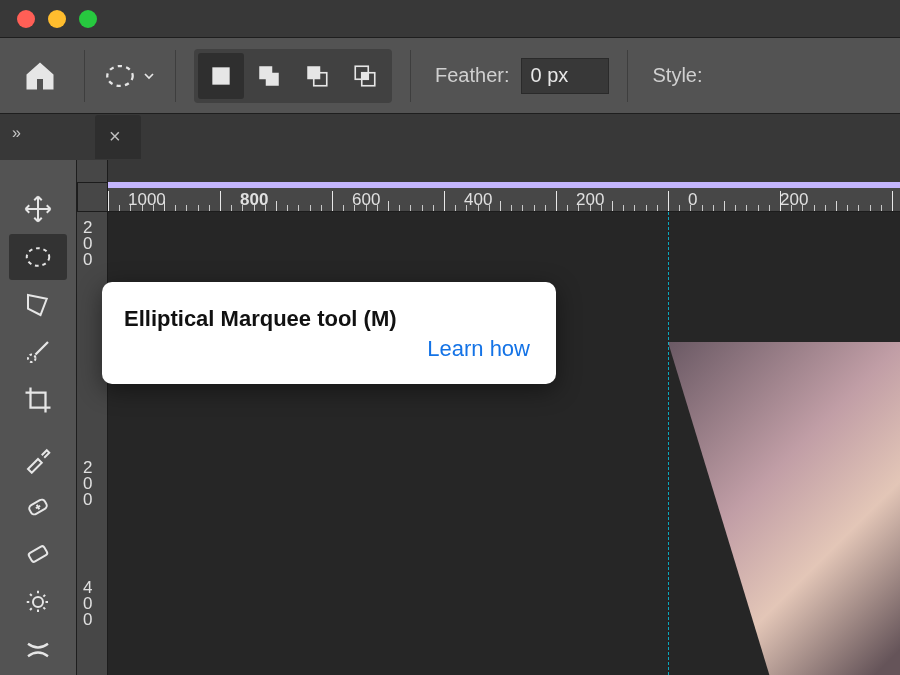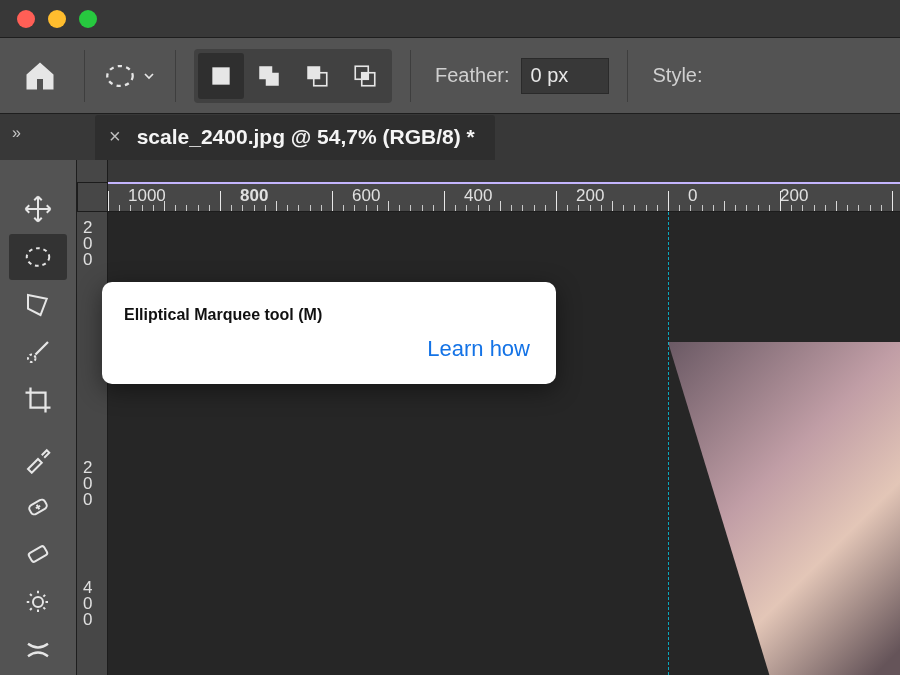--- a/index.html
+++ b/index.html
@@ -125,21 +125,21 @@
   border-radius: 3px;
 }
 .tool.selected { background: #333; }
 
 
 .ruler-h {
   position: absolute;
   left: 108px; right: 0; top: 182px;
   height: 30px;
   background: #474747;
-  border-top: 2px solid #c4b5fd;
+  border-top: 6px solid #c4b5fd;
   border-bottom: 1px solid #1c1c1c;
   overflow: hidden;
 }
 .ruler-h .ticks {
   position: absolute; inset: 0;
 }
 .ruler-h .lab {
   position: absolute; top: 2px;
   color: #e0e0e0; font-size: 17px;
 }
@@ -177,21 +177,21 @@
 
 .tooltip {
   position: absolute;
   left: 102px; top: 282px;
   width: 454px;
   background: #fff;
   border-radius: 10px;
   box-shadow: 0 6px 24px rgba(0,0,0,0.45);
   padding: 24px 26px 22px 22px;
 }
-.tt-title { font-size: 16px; font-weight: 700; color: #111; margin-bottom: 12px; }
+.tt-title { font-size: 22px; font-weight: 700; color: #111; margin-bottom: 4px; }
 .tt-desc  { font-size: 21px; color: #222; margin-bottom: 26px; }
 .tt-link  { font-size: 22px; font-weight: 400; color: #1473e6; text-align: right; }
 
 .tick-minor {
   position: absolute; bottom: 0; width: 1px; height: 6px; background: #c8c8c8;
 }
 .tick-mid {
   position: absolute; bottom: 0; width: 1px; height: 10px; background: #d8d8d8;
 }
 .tick-maj {
@@ -264,21 +264,20 @@
 
   <div class="vsep"></div>
   <span class="opt-label">Style:</span>
 </div>
 
 <span class="panel-toggle">»</span>
 
 <div class="doctabbar">
   <div class="doctab">
     <span class="x">×</span>
-    <span>scale_2400.jpg @ 54,7% (RGB/8) *</span>
   </div>
 </div>
 
 <div class="ruler-v">
   <div class="vlab" style="top:60px;">
     <div>2</div>
       <div>0</div>
       <div>0</div>
   </div>
   <div class="vlab" style="top:300px;">

